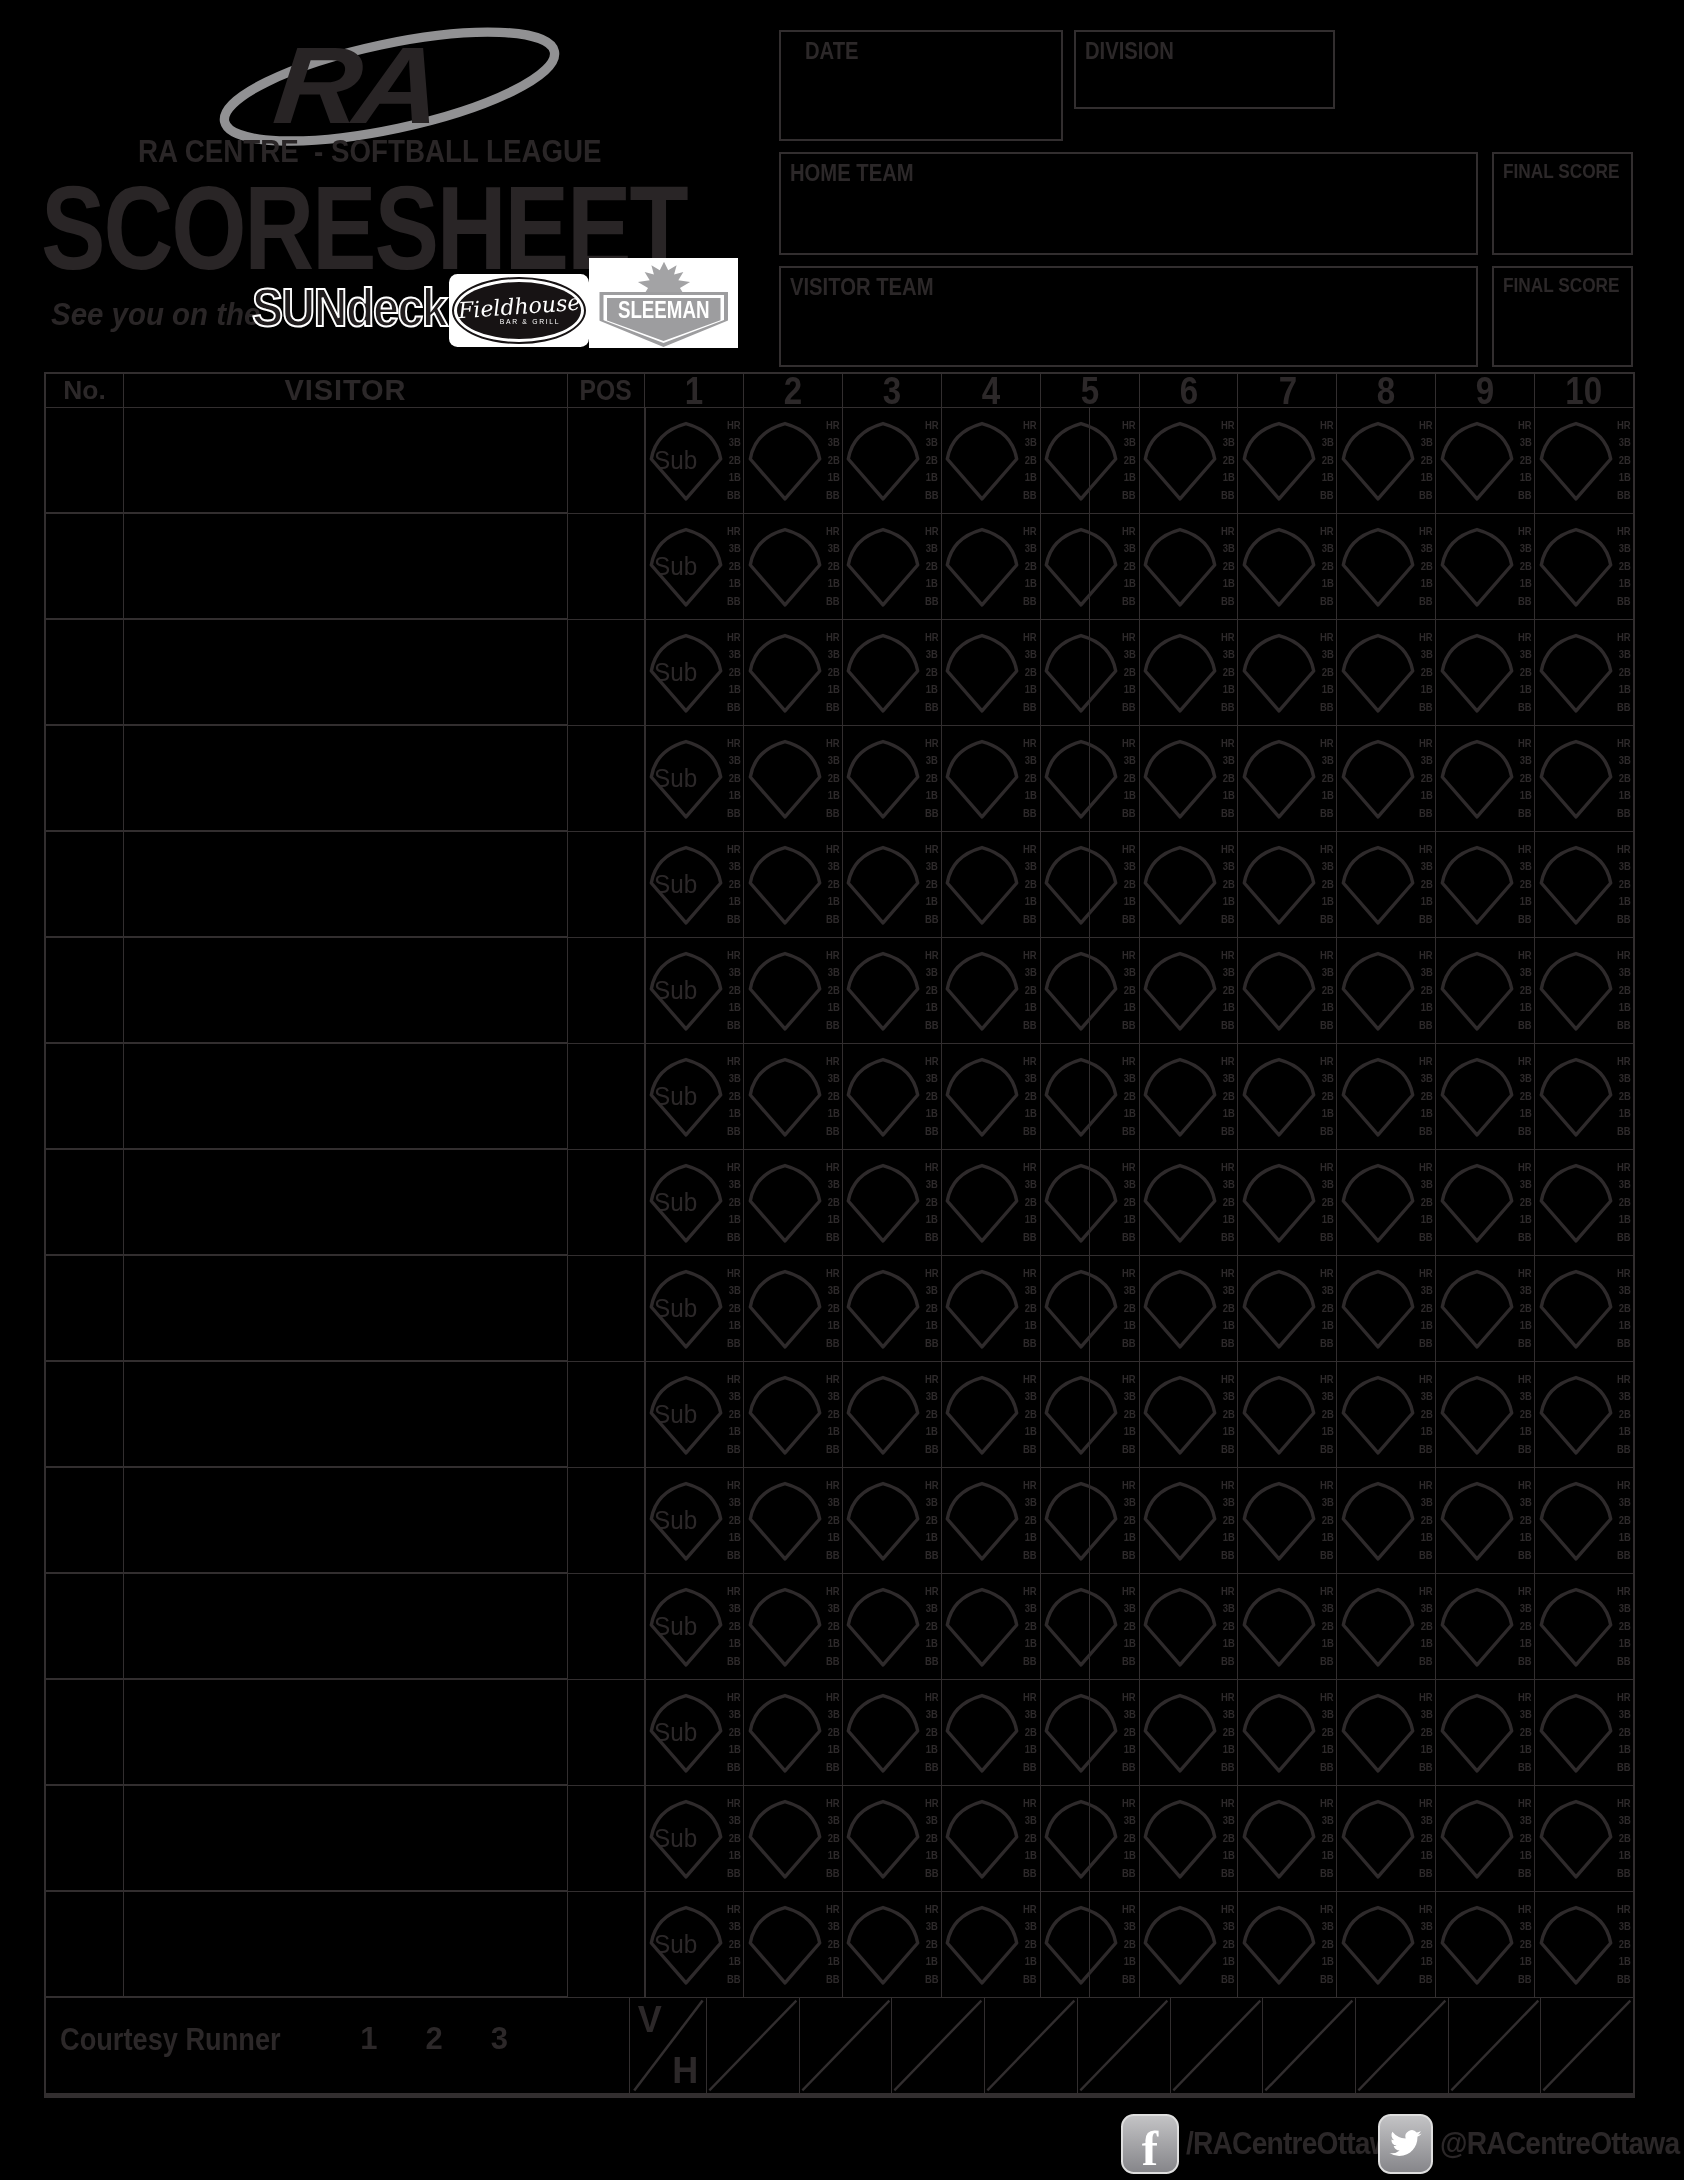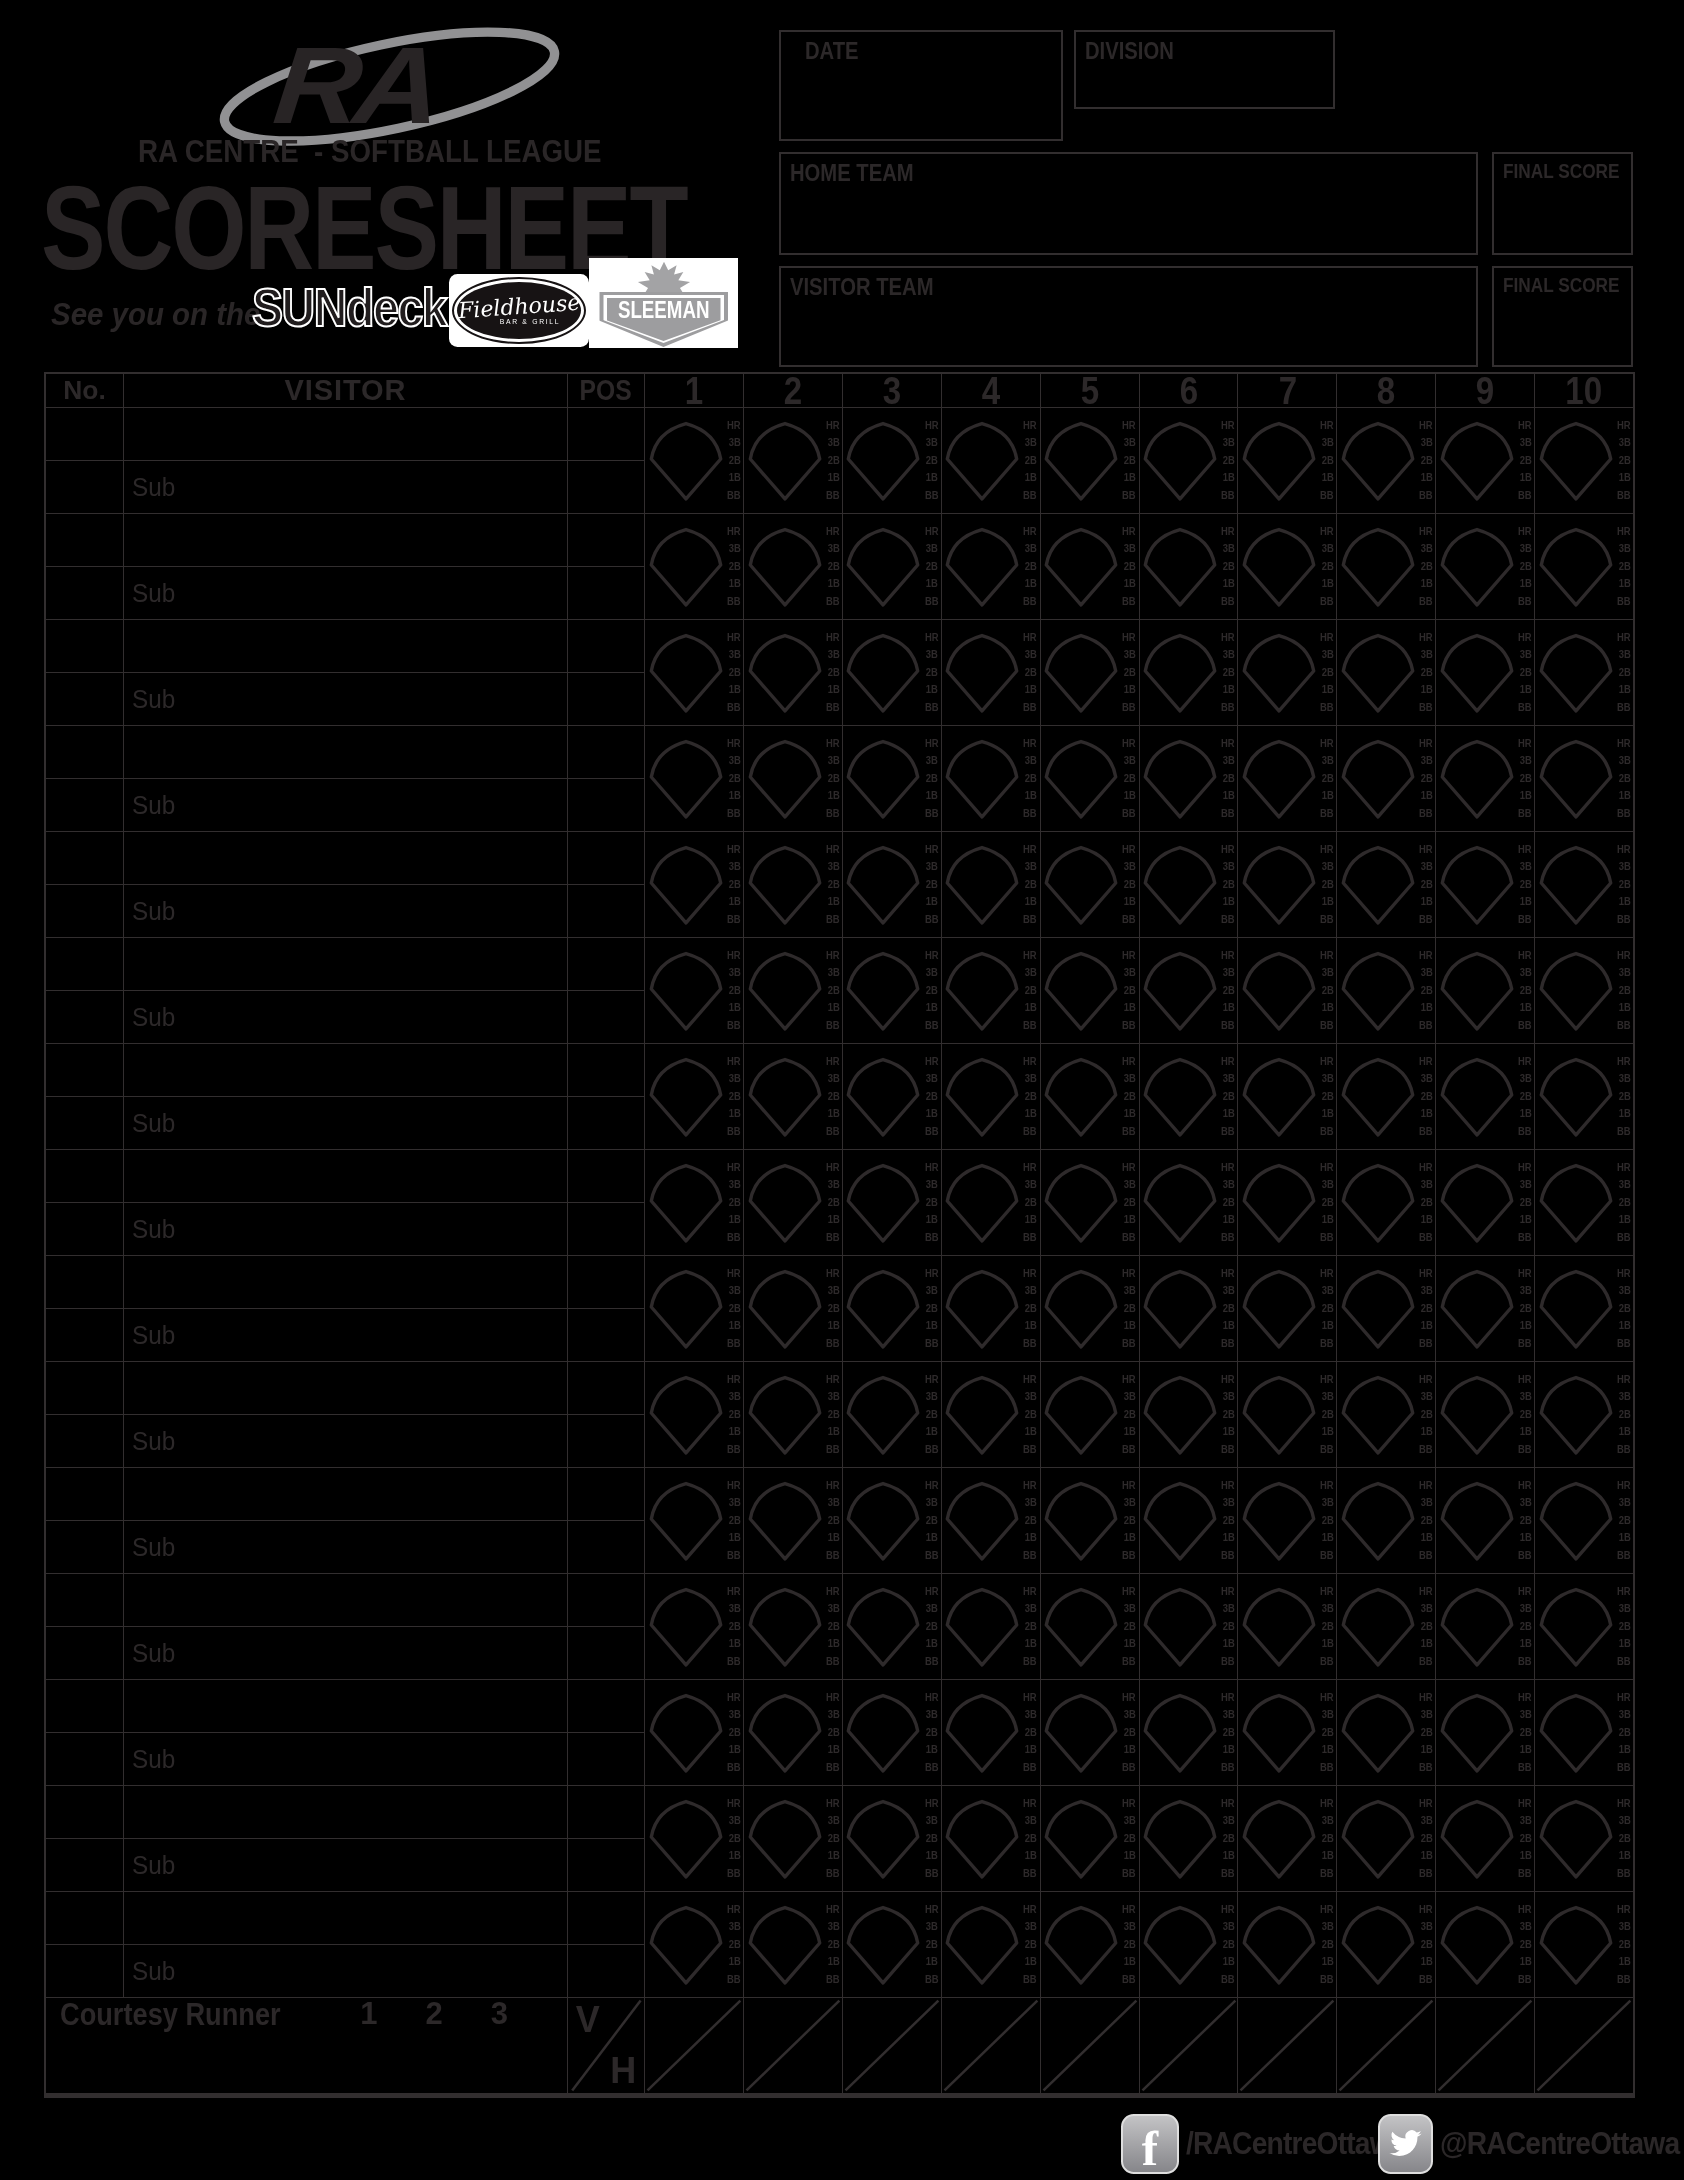--- a/index.html
+++ b/index.html
@@ -50,39 +50,39 @@
   .stable *{box-sizing:border-box;}
   .thead{display:flex;height:34px;border-bottom:1.7px solid #322e2f;}
   .hc{display:flex;align-items:center;justify-content:center;font-weight:bold;color:#2c2829;}
   .col-no{width:78px;border-right:1.7px solid #322e2f;font-size:26.4px;}
   .col-player{width:444px;border-right:1.7px solid #322e2f;font-size:29px;letter-spacing:0.9px;}
   .col-pos{width:77px;border-right:1.7px solid #322e2f;font-size:29px;}
   .col-inn{flex:1 1 0;border-right:1.7px solid #322e2f;display:flex;align-items:center;justify-content:center;
            font-size:39px;font-weight:bold;color:#2c2829;}
   .thead .col-inn:last-child{border-right:none;}
   .pblock{display:flex;height:106px;border-bottom:1.7px solid #322e2f;}
-  .pleft{width:599px;display:flex;flex-direction:column;border-right:1.7px solid #322e2f;}
+  .pleft{width:599px;display:flex;flex-direction:row;border-right:1.7px solid #322e2f;}
   .prow{flex:1 1 0;display:flex;border-bottom:1.7px solid #322e2f;}
   .prow:last-child{border-bottom:none;}
   .c-no{width:78px;border-right:1.7px solid #322e2f;}
   .c-player{width:444px;border-right:1.7px solid #322e2f;display:flex;align-items:center;}
   .c-pos{flex:1 1 0;}
   .sub-lab{font-size:25.6px;color:#2c2829;padding-left:8.5px;display:inline-block;
            transform:scaleX(.95);transform-origin:0 50%;}
   .cells{flex:1 1 0;display:flex;}
   .cell{flex:1 1 0;border-right:1.7px solid #322e2f;position:relative;}
   .cells .cell:last-child{border-right:none;}
   .diamond{position:absolute;left:2.6px;top:11px;width:76px;height:83px;}
   .diamond path{fill:none;stroke:#2e2a2b;stroke-width:4.5;stroke-linejoin:round;}
   .dlabels{position:absolute;right:2.6px;top:50%;transform:translateY(-50%);
            display:flex;flex-direction:column;align-items:flex-end;gap:6px;}
   .dlabels span{font-size:11.5px;font-weight:bold;line-height:1;color:#2e2a2b;
                 display:inline-block;transform:scaleX(.82);transform-origin:100% 50%;}
   .courtesy{display:flex;height:95px;}
-  .c-label{width:522px;border-right:1.7px solid #322e2f;display:flex;align-items:flex-start;
+  .c-label{width:584px;border-right:1.7px solid #322e2f;display:flex;align-items:center;
            padding:0 0 13.6px 13.6px;}
   .cr-lab{font-size:32px;font-weight:bold;line-height:1;color:#2c2829;
           display:inline-block;transform:scaleX(.85);transform-origin:0 100%;white-space:nowrap;}
   .cr-num{font-size:31px;font-weight:bold;line-height:1;color:#2c2829;margin-left:48px;}
   .c-vh{width:77px;border-right:1.7px solid #322e2f;position:relative;}
   .c-vh svg, .cslash svg{position:absolute;inset:0;width:100%;height:100%;}
   .c-vh line, .cslash line{stroke:#322e2f;stroke-width:3;}
   .vh-v{position:absolute;left:7.7px;top:4.3px;font-size:36px;font-weight:bold;line-height:1;color:#2c2829;}
   .vh-h{position:absolute;right:7.7px;bottom:4.3px;font-size:36px;font-weight:bold;line-height:1;color:#2c2829;}
   .cslash{flex:1 1 0;border-right:1.7px solid #322e2f;position:relative;}

